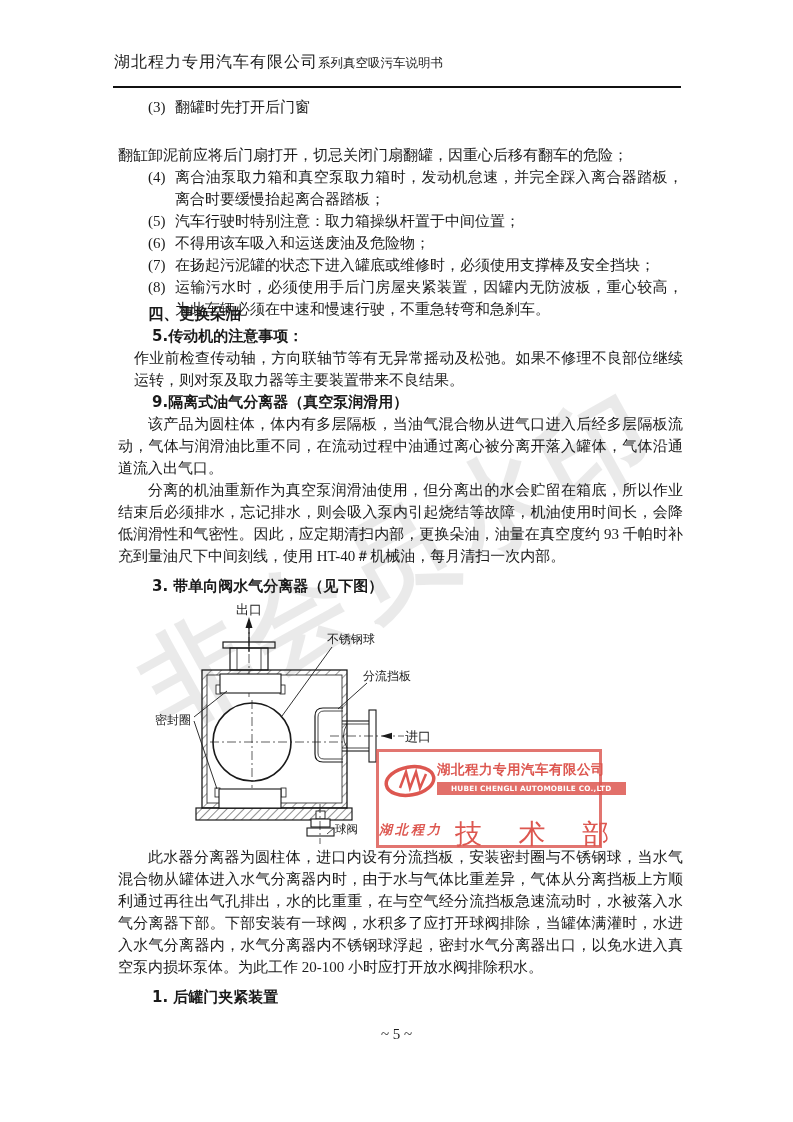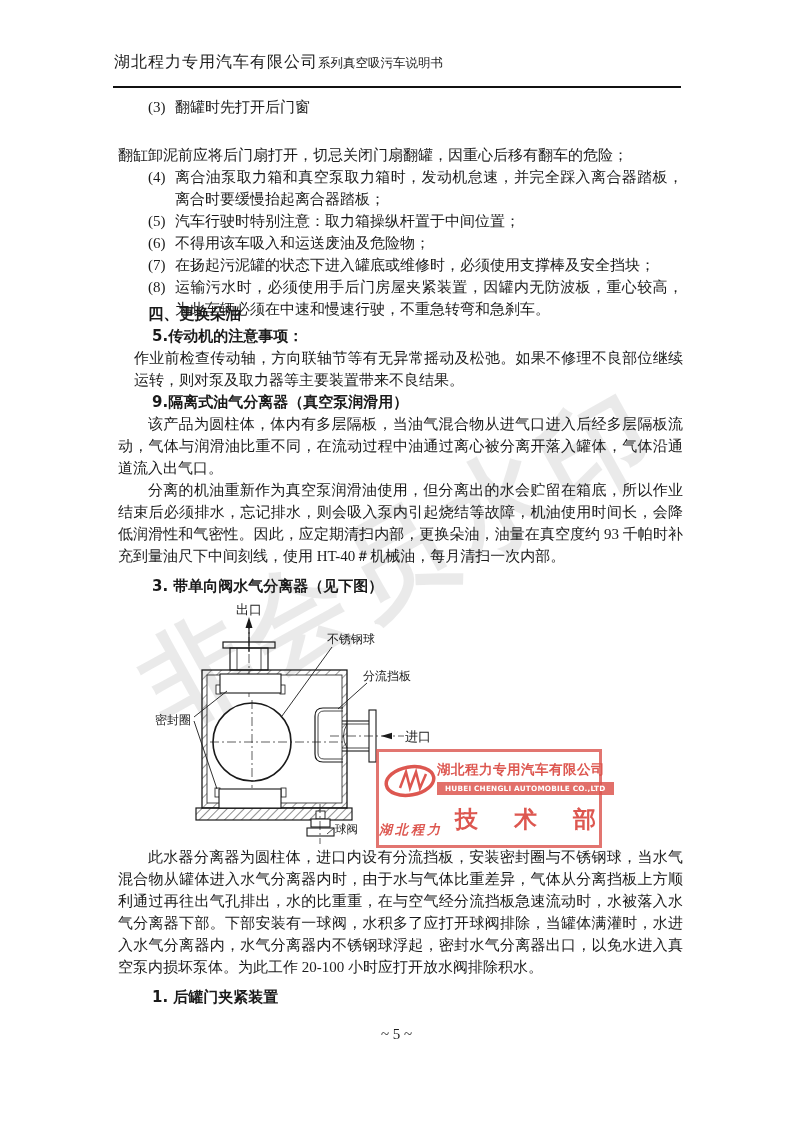--- a/index.html
+++ b/index.html
@@ -33,25 +33,25 @@
   
   .diagram { position:absolute; left:150px; top:598px; width:290px; height:252px; z-index:1; }
   
   .stamp { position:absolute; left:376px; top:749px; width:226px; height:99px;
            border:3px solid rgba(219,82,76,.8); z-index:2; font-family:"DejaVu Sans",sans-serif; }
   .stamp * { color:#dd5750; }
   .stamp-logo { position:absolute; left:5px; top:10px; width:52px; height:38px; }
   .stamp-cn { position:absolute; left:58px; top:9px; width:162px; font-weight:bold;
               font-size:13.5px; letter-spacing:0.5px; white-space:nowrap; }
   .stamp-en { position:absolute; left:58px; top:30px; background:rgba(221,87,80,.85);
-              color:#fff !important; font-size:7.3px; font-weight:bold; padding:2px 8px;
+              color:#fff !important; font-size:7.3px; font-weight:bold; padding:2px 14px;
               letter-spacing:0.2px; white-space:nowrap; }
   .stamp-brand { position:absolute; left:0; top:69px; font-weight:bold; font-size:13px;
                  letter-spacing:3px; white-space:nowrap;font-style:italic; }
-  .stamp-dept { position:absolute; left:76px; top:52px; font-weight:bold; font-size:23px;
+  .stamp-dept { position:absolute; left:76px; top:64px; font-weight:normal; font-size:27px;
                 letter-spacing:14px; white-space:nowrap; }
   
   .pagenum { position:absolute; left:0; top:1026px; width:793px; text-align:center;
              font-size:15px; z-index:1; }
   svg text { font-family:"Liberation Serif","DejaVu Serif",serif; fill:#1a1a1a; }
 </style>
 </head>
 <body>
 
 <div class="page">

